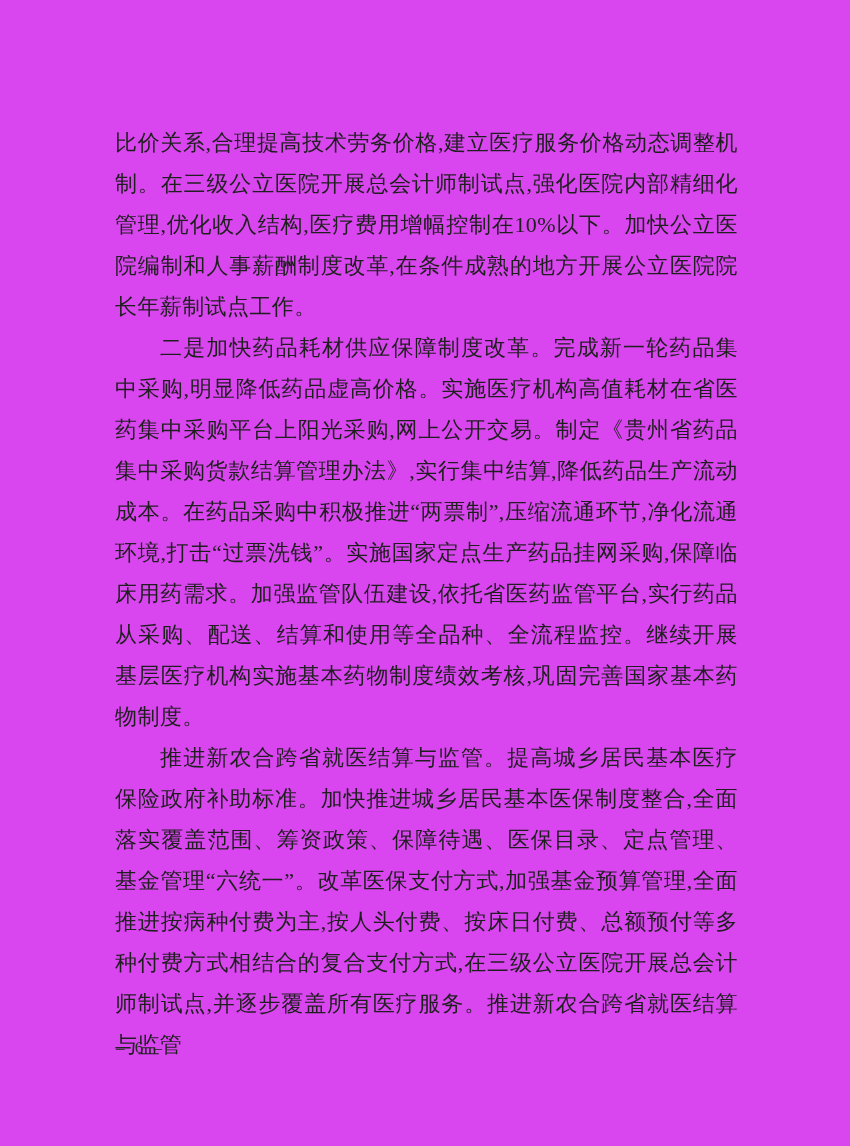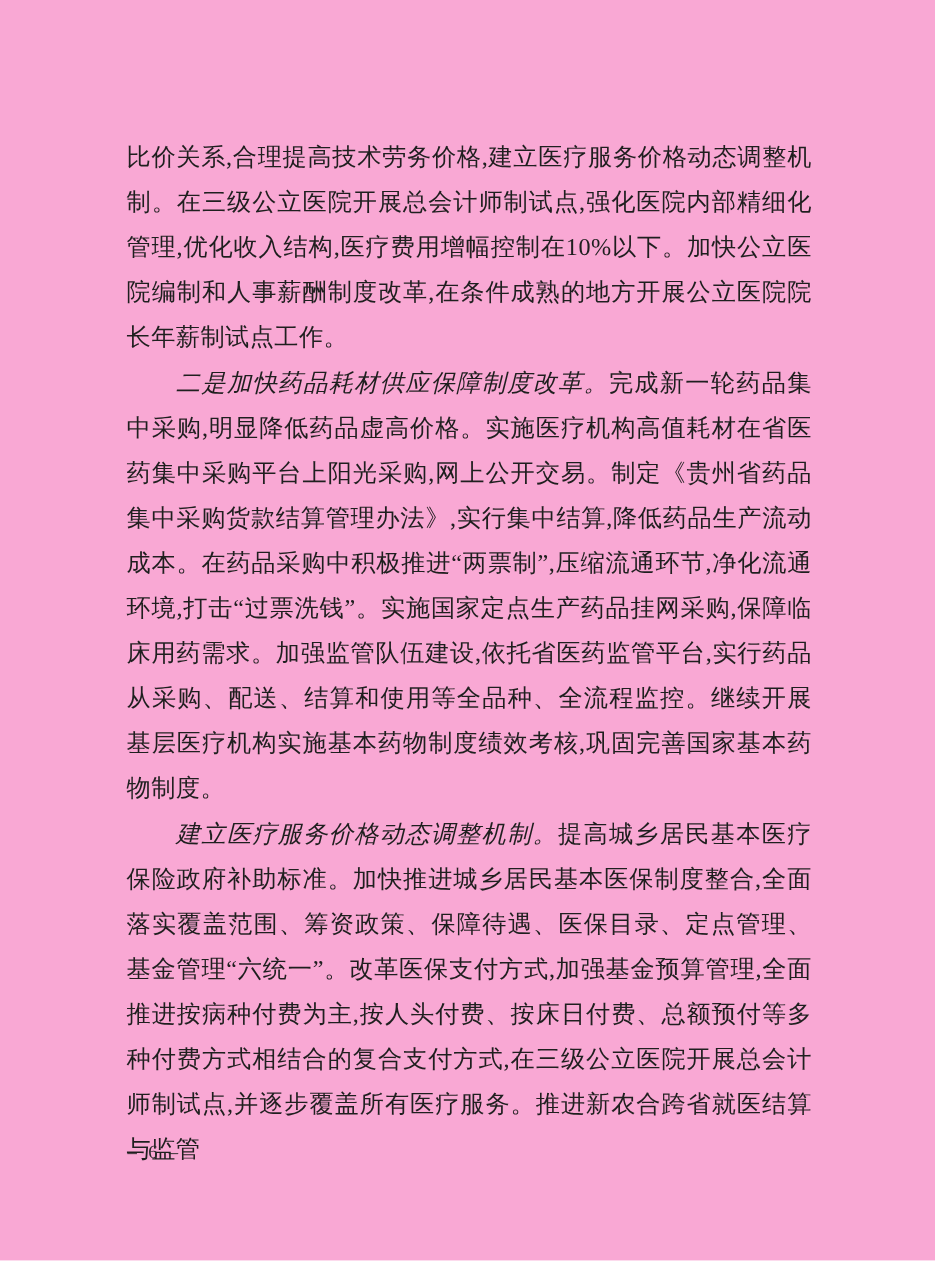--- a/index.html
+++ b/index.html
@@ -4,21 +4,21 @@
 <style>
   html, body {
     margin: 0;
     padding: 0;
     background: #ffffff;
   }
   .page {
     position: relative;
     width: 850px;
     height: 1146px;
-    background: #f9a8d4;
+    background: #d946ef;
     overflow: hidden;
     font-family: "Liberation Serif", "DejaVu Serif", serif;
     color: #1f1f1f;
   }
   .content {
     position: absolute;
     left: 115px;
     top: 122px;
     width: 623px;
   }
@@ -28,21 +28,20 @@
     line-height: 41px;
     letter-spacing: 0.4px;
     text-align: justify;
     text-justify: inter-ideograph;
     word-break: break-all;
   }
   .para.indent {
     text-indent: 45px;
   }
   .lead {
-    font-style: italic; 
   }
   .page-number {
     position: absolute;
     left: 116px;
     top: 1036px;
     font-size: 17px;
     line-height: 24px;
     letter-spacing: 3px;
     color: #2a2a2a;
     font-family: "Liberation Serif", "DejaVu Serif", serif;
@@ -51,18 +50,18 @@
 </head>
 <body>
 
 <div class="page">
   <div class="content">
 
     <p class="para"><span class="lead"></span><span>比价关系,合理提高技术劳务价格,建立医疗服务价格动态调整机制。在三级公立医院开展总会计师制试点,强化医院内部精细化管理,优化收入结构,医疗费用增幅控制在10%以下。加快公立医院编制和人事薪酬制度改革,在条件成熟的地方开展公立医院院长年薪制试点工作。</span></p>
 
     <p class="para indent"><span class="lead">二是加快药品耗材供应保障制度改革。</span><span>完成新一轮药品集中采购,明显降低药品虚高价格。实施医疗机构高值耗材在省医药集中采购平台上阳光采购,网上公开交易。制定《贵州省药品集中采购货款结算管理办法》,实行集中结算,降低药品生产流动成本。在药品采购中积极推进“两票制”,压缩流通环节,净化流通环境,打击“过票洗钱”。实施国家定点生产药品挂网采购,保障临床用药需求。加强监管队伍建设,依托省医药监管平台,实行药品从采购、配送、结算和使用等全品种、全流程监控。继续开展基层医疗机构实施基本药物制度绩效考核,巩固完善国家基本药物制度。</span></p>
 
-    <p class="para indent"><span class="lead">建立医疗服务价格动态调整机制。</span><span>提高城乡居民基本医疗保险政府补助标准。加快推进城乡居民基本医保制度整合,全面落实覆盖范围、筹资政策、保障待遇、医保目录、定点管理、基金管理“六统一”。改革医保支付方式,加强基金预算管理,全面推进按病种付费为主,按人头付费、按床日付费、总额预付等多种付费方式相结合的复合支付方式,在三级公立医院开展总会计师制试点,并逐步覆盖所有医疗服务。推进新农合跨省就医结算与监管</span></p>
+    <p class="para indent"><span class="lead">推进新农合跨省就医结算与监管。</span><span>提高城乡居民基本医疗保险政府补助标准。加快推进城乡居民基本医保制度整合,全面落实覆盖范围、筹资政策、保障待遇、医保目录、定点管理、基金管理“六统一”。改革医保支付方式,加强基金预算管理,全面推进按病种付费为主,按人头付费、按床日付费、总额预付等多种付费方式相结合的复合支付方式,在三级公立医院开展总会计师制试点,并逐步覆盖所有医疗服务。推进新农合跨省就医结算与监管</span></p>
 
   </div>
 
   <div class="page-number">– 6 –</div>
 </div>
 
 </body></html>

